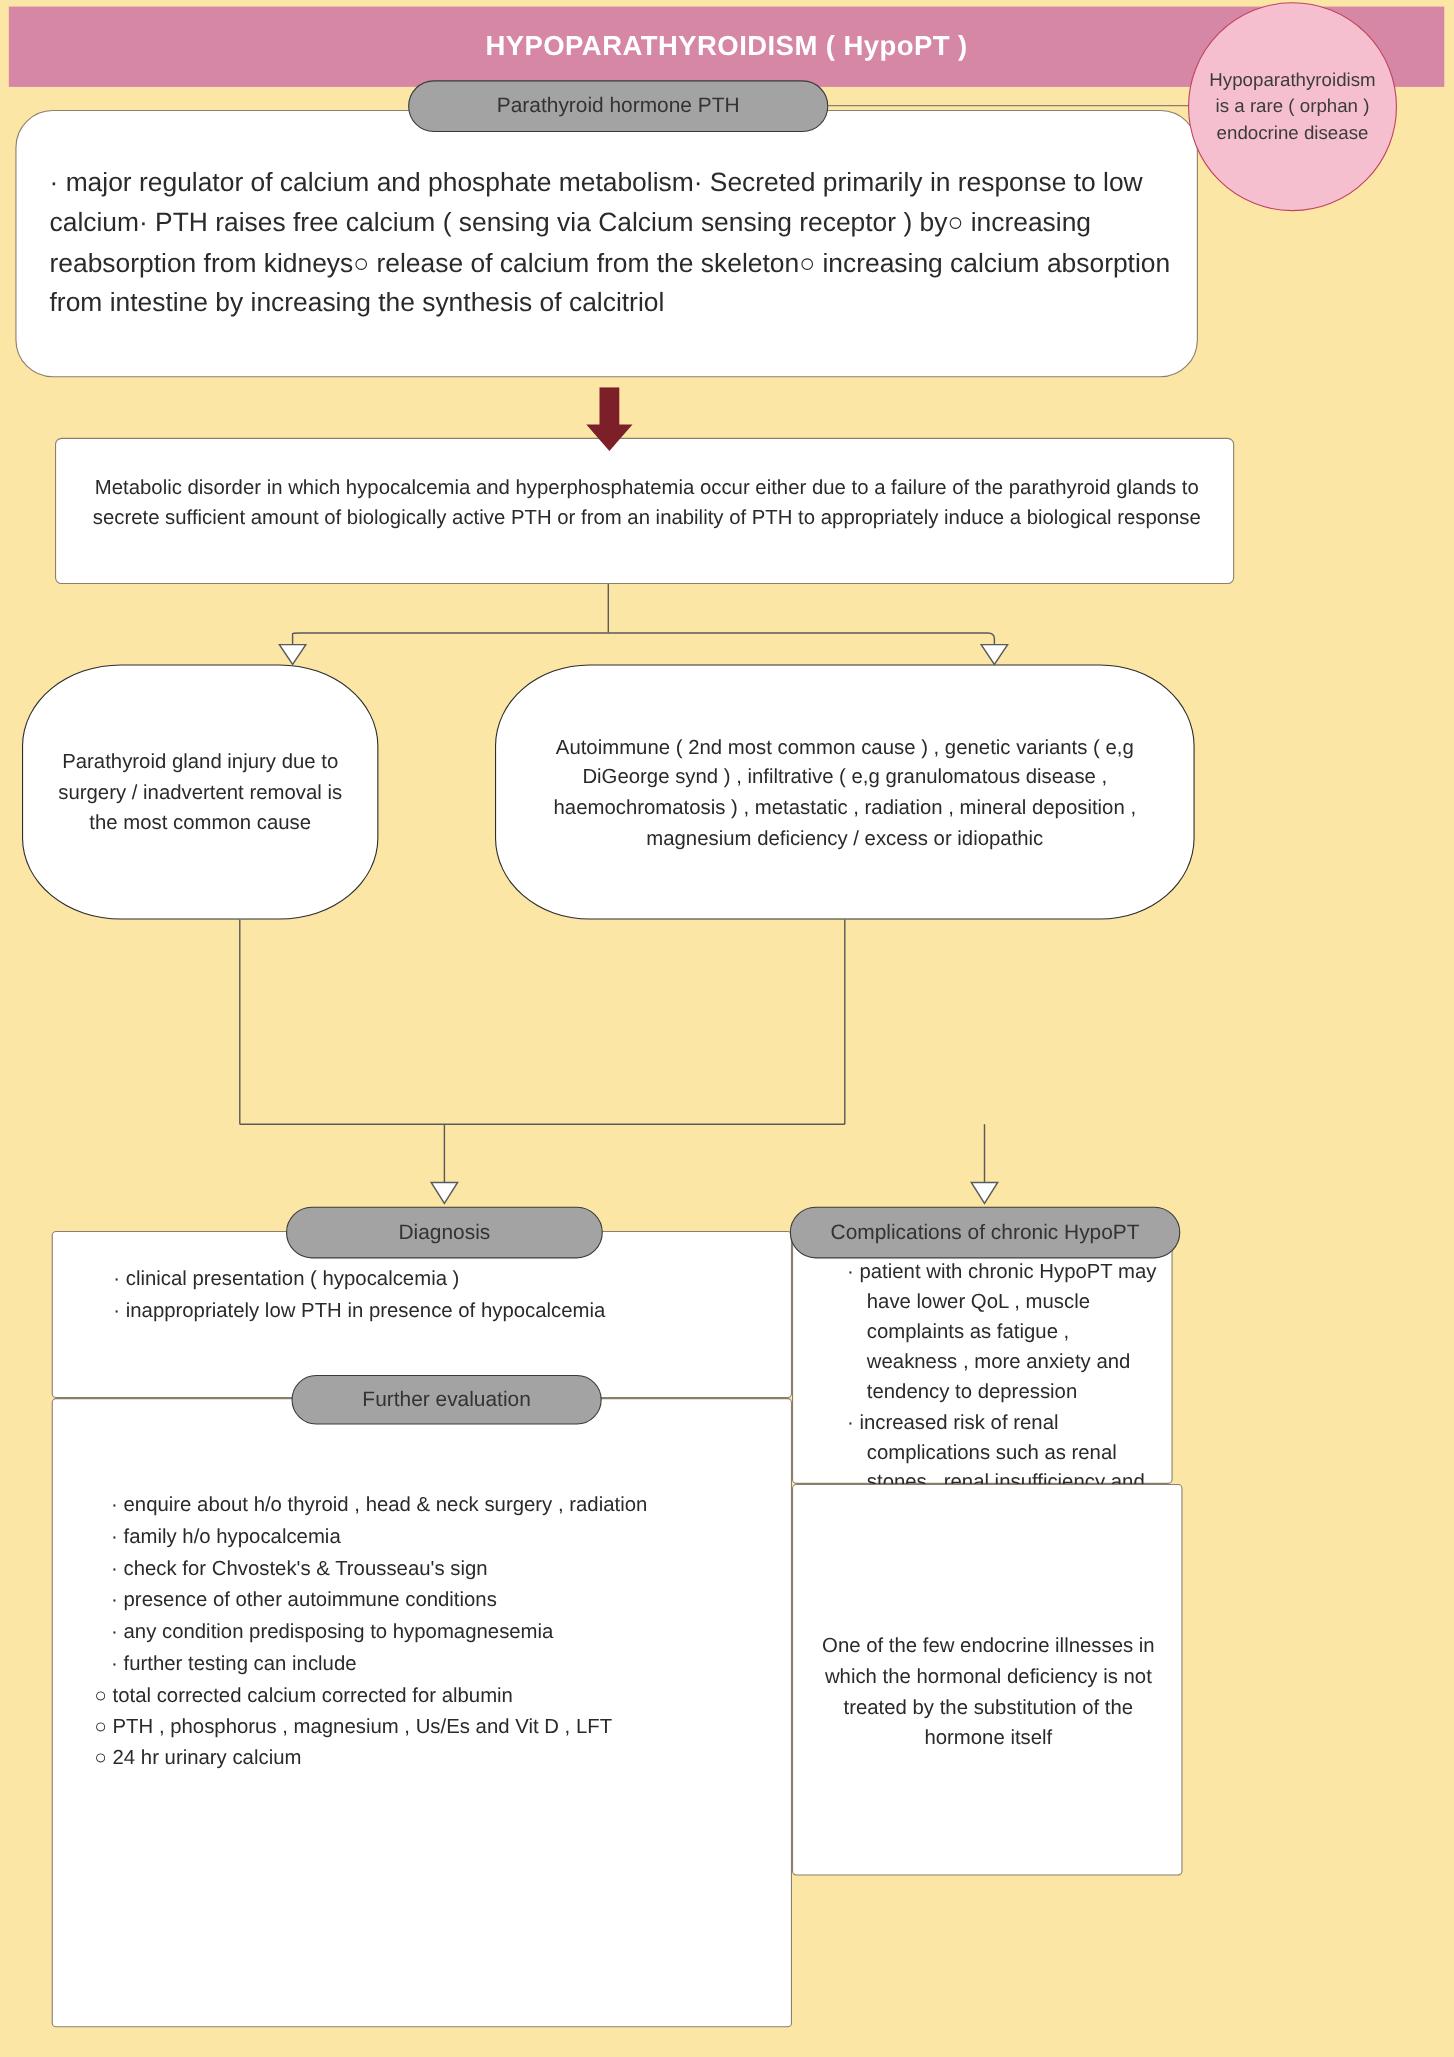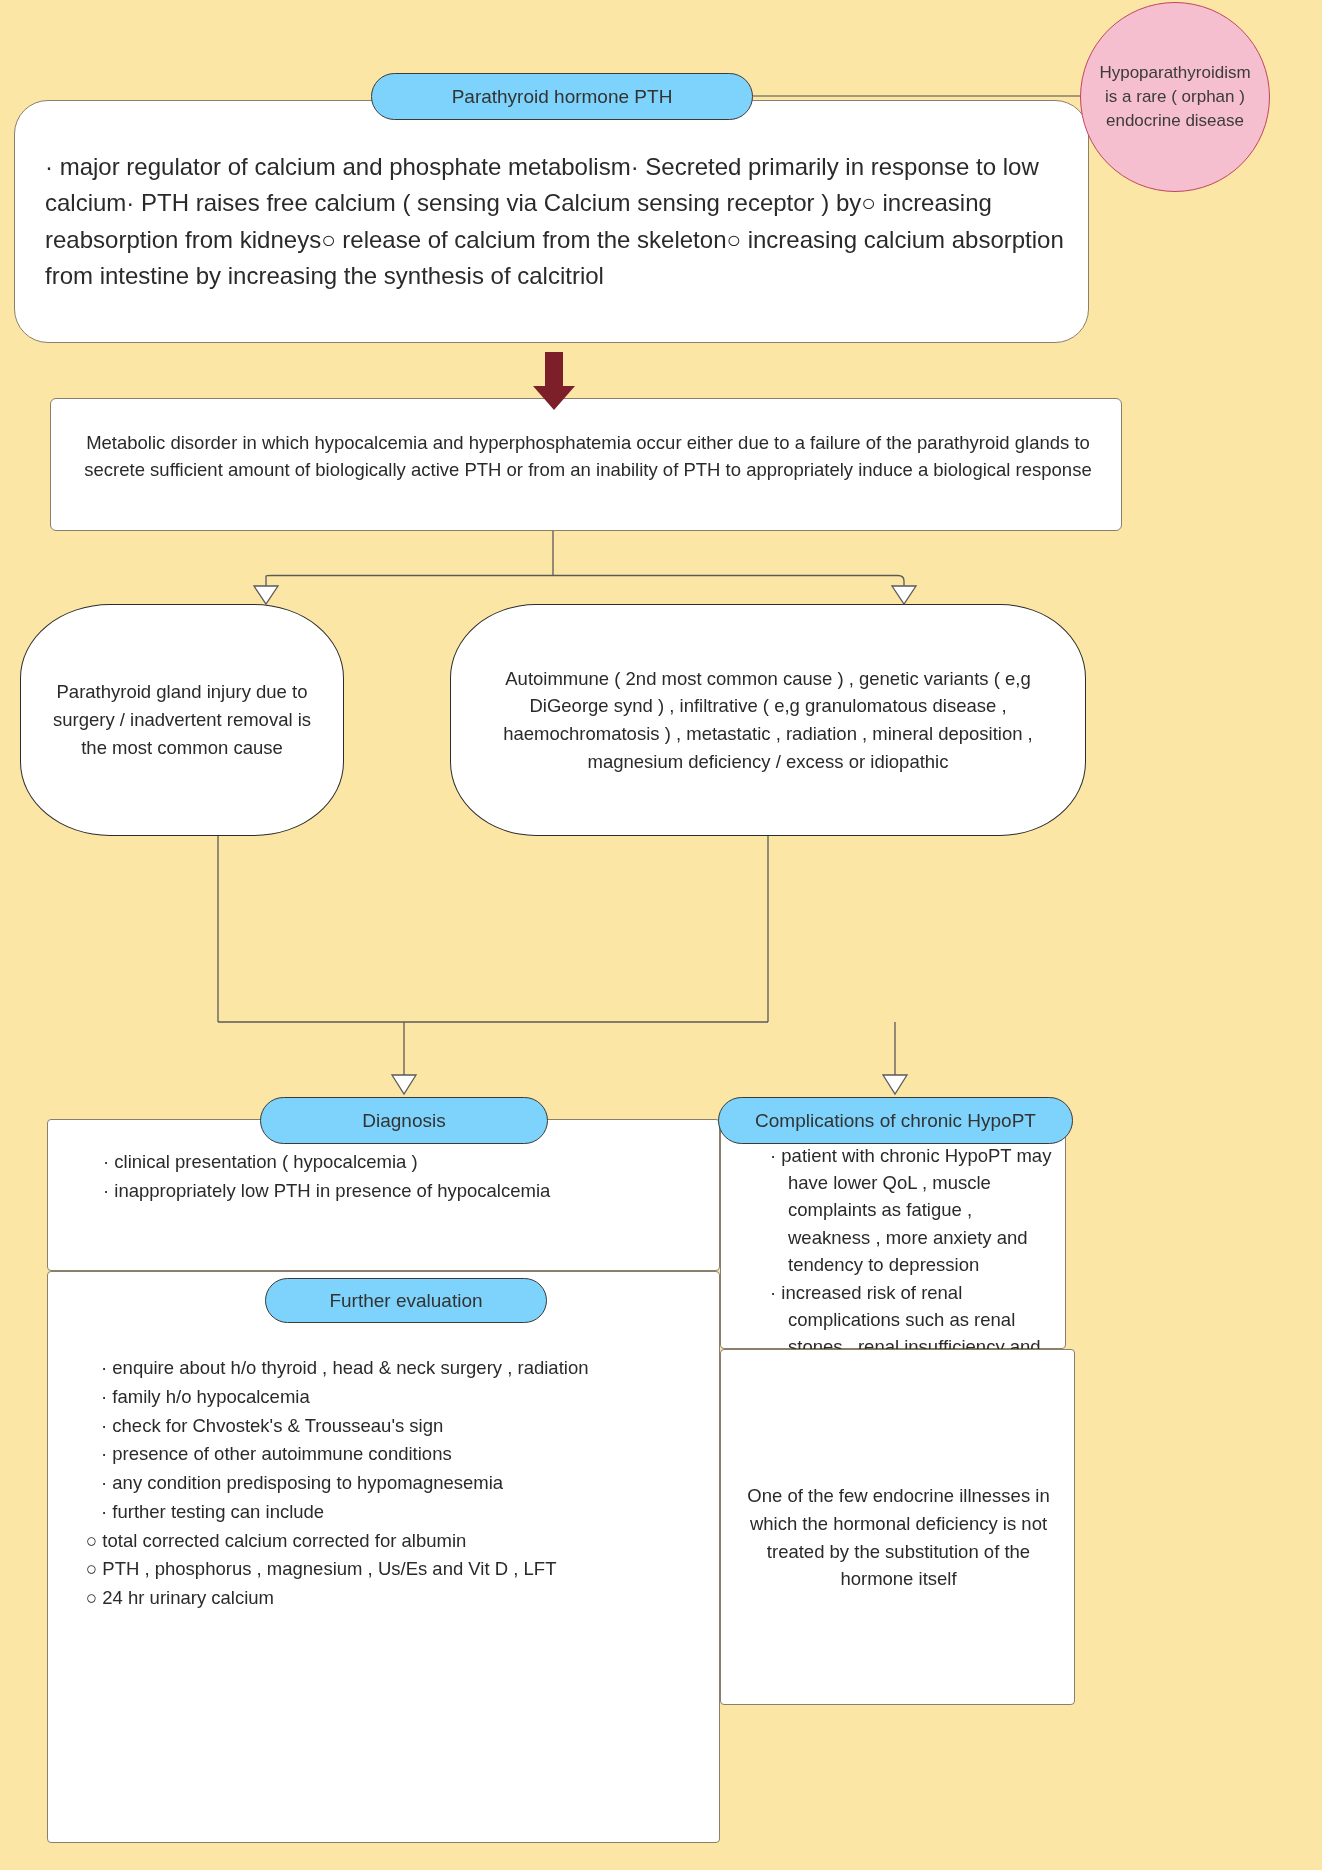--- a/index.html
+++ b/index.html
@@ -65,21 +65,21 @@
 
   
   .rbox {
     position: absolute;
     background: #ffffff;
     border: 1.3px solid #8a7f6b;
     box-sizing: border-box;
   }
   .pillbox {
     position: absolute;
-    background: #7dd3fc;
+    background: #a3a3a3;
     border: 1.4px solid #3a3a3a;
     border-radius: 999px;
     display: flex;
     align-items: center;
     justify-content: center;
     box-sizing: border-box;
     z-index: 20;
     text-align: right;
   }
   .pillbox span {
@@ -289,20 +289,23 @@
     height: 1870px;
     pointer-events: none;
     z-index: 2;
   }
 </style>
 </head>
 <body>
 
 <div id="canvas">
 
+  <div class="title-banner">
+    <span class="title-text">HYPOPARATHYROIDISM ( HypoPT )</span>
+  </div>
 
   <svg id="connectors" viewBox="0 0 1322 1870">
 
     <line x1="753" y1="96" x2="1100" y2="96" stroke="#8a7f6b" stroke-width="1.3"></line>
 
     <line x1="553" y1="531" x2="553" y2="575" stroke="#5a5a5a" stroke-width="1.3"></line>
 
     <path d="M 266 586 L 266 576 Q 266 575.5 272 575.5 L 898 575.5 Q 904 575.5 904 581 L 904 586" fill="none" stroke="#5a5a5a" stroke-width="1.3"></path>
 
     <polygon points="254,586 278,586 266,604" fill="#ffffff" stroke="#5a5a5a" stroke-width="1.3"></polygon>
@@ -356,21 +359,21 @@
         <span class="li">· family h/o hypocalcemia</span>
         <span class="li">· check for Chvostek's &amp; Trousseau's sign</span>
         <span class="li">· presence of other autoimmune conditions</span>
         <span class="li">· any condition predisposing to hypomagnesemia</span>
         <span class="li">· further testing can include</span>
         <span class="li2">○ total corrected calcium corrected for albumin</span>
         <span class="li2">○ PTH , phosphorus , magnesium , Us/Es and Vit D , LFT</span>
         <span class="li2">○ 24 hr urinary calcium</span>
       </div>
   </div>
-  <div class="pillbox" id="further-pill" style="top:1278px;">
+  <div class="pillbox" id="further-pill" style="top:1250px;">
     <span>Further evaluation</span>
   </div>
 
   <div class="rbox" id="comp-box">
     <div class="panel-list" id="comp-list">
         <span class="li">· patient with chronic HypoPT may have lower QoL , muscle complaints as fatigue , weakness , more anxiety and tendency to depression</span>
         <span class="li">· increased risk of renal complications such as renal stones , renal insufficiency and higher risk of needing dialysis</span>
         <span class="li">· higher risk of seizures</span>
         <span class="li">· ectopic calcification in kidneys and brain</span>
       </div>

